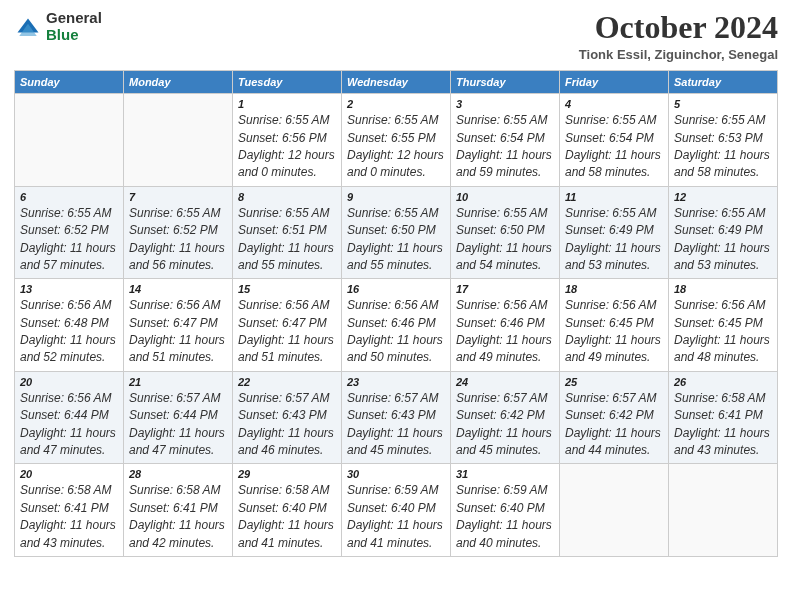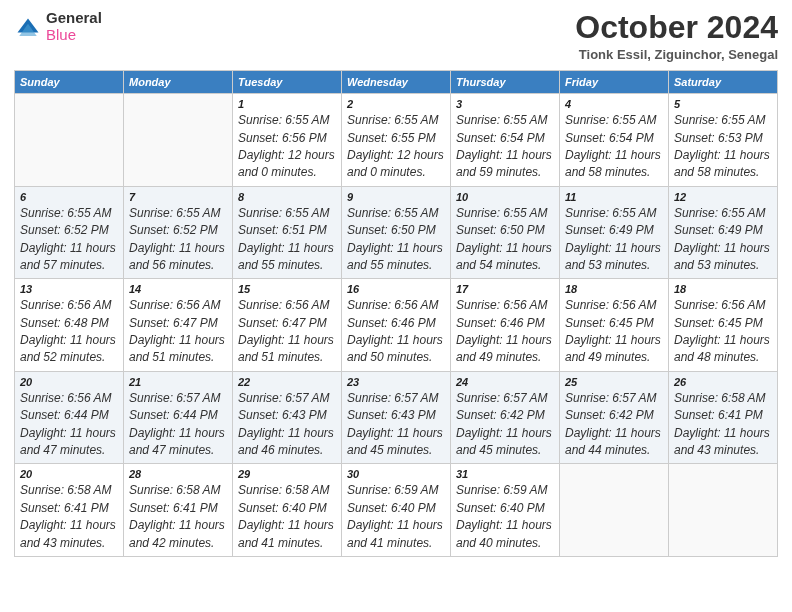--- a/index.html
+++ b/index.html
@@ -32,35 +32,36 @@
       flex-direction: column;
       line-height: 1.1;
     }
     .logo-general {
       font-size: 15px;
       font-weight: bold;
       color: #333;
     }
     .logo-blue {
       font-size: 15px;
-      font-weight: normal;
-      color: #ec4899;
+      font-weight: bold;
+      color: #15803d;
     }
     .logo-icon {
       width: 28px;
       height: 28px;
     }
     .title-block {
       text-align: right;
     }
     .month-title {
       font-size: 32px;
       font-weight: bold;
       color: #333;
       line-height: 1.1;
+      font-family: Liberation Serif, serif;
     }
     .subtitle {
       font-size: 13px;
       color: #555;
       margin-top: 2px;
       font-weight: bold;
     }
     .calendar {
       width: 100%;
       border-collapse: collapse;

